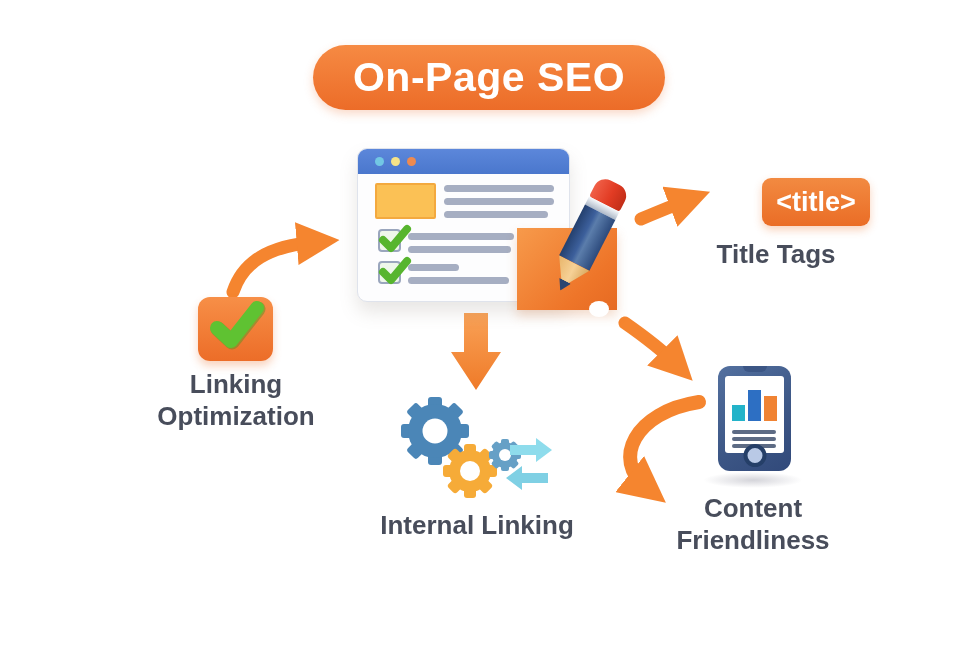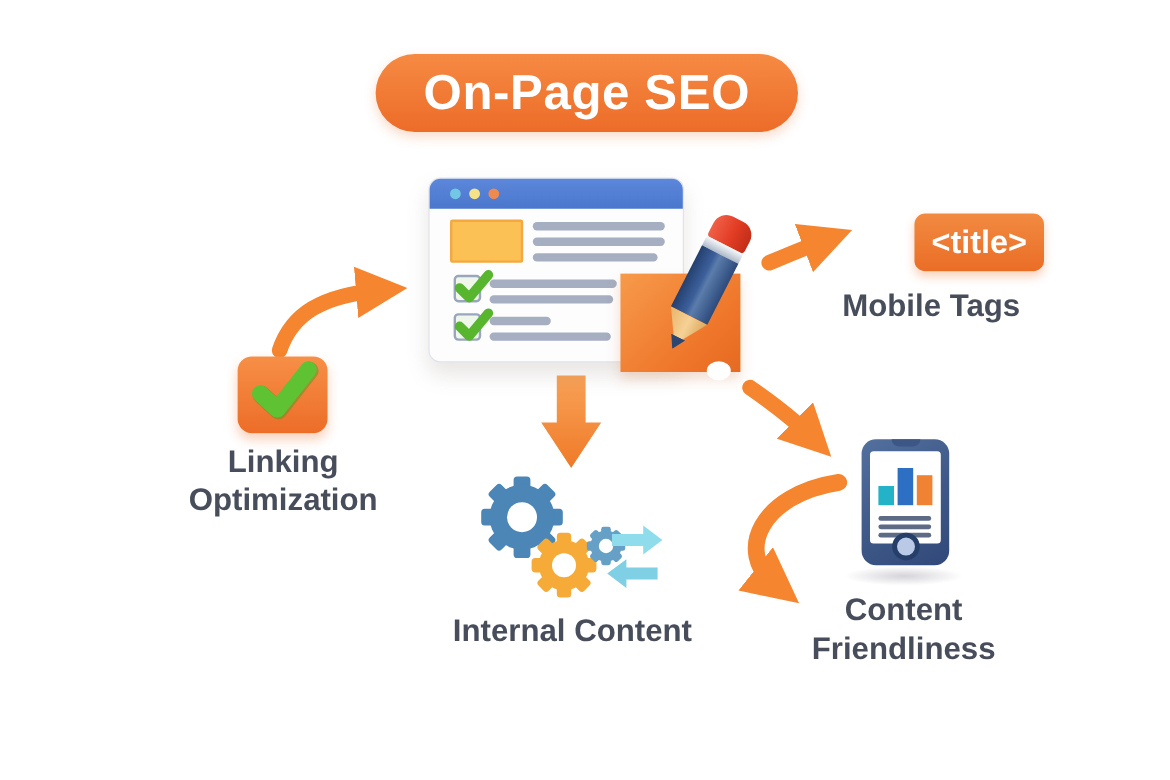--- a/index.html
+++ b/index.html
@@ -163,21 +163,21 @@
   <div class="note"></div>
   <div class="pencil">
     <div class="eraser"></div>
     <div class="ferrule"></div>
     <div class="shaft"></div>
     <div class="wood"></div>
     <div class="lead"></div>
   </div>
 
   <div class="tag-badge">&lt;title&gt;</div>
-  <div class="label lbl-title">Mobile Tags</div>
+  <div class="label lbl-title">Title Tags</div>
 
   <div class="check-card">
     <svg width="62" height="62">
       <polyline points="13,34 27,47 53,14" fill="none" stroke="#459a23" stroke-width="15" stroke-linecap="round" stroke-linejoin="round" opacity="0.45"></polyline>
       <polyline points="12,33 26,46 52,13" fill="none" stroke="#5fc232" stroke-width="14" stroke-linecap="round" stroke-linejoin="round"></polyline>
     </svg>
   </div>
   <div class="label lbl-content">Linking Optimization</div>
 
   <svg class="gears" width="162" height="110" viewBox="0 0 162 110">
@@ -213,21 +213,21 @@
       <rect x="103" y="46" width="8" height="8" rx="2" transform="rotate(180 107 62)"></rect>
       <rect x="103" y="46" width="8" height="8" rx="2" transform="rotate(225 107 62)"></rect>
       <rect x="103" y="46" width="8" height="8" rx="2" transform="rotate(270 107 62)"></rect>
       <rect x="103" y="46" width="8" height="8" rx="2" transform="rotate(315 107 62)"></rect>
       <circle cx="107" cy="62" r="13"></circle>
       <circle cx="107" cy="62" r="6" fill="#ffffff"></circle>
     </g>
     <polygon points="112,52 138,52 138,45 154,57 138,69 138,62 112,62" fill="#8edcec"></polygon>
     <polygon points="150,80 124,80 124,73 108,85 124,97 124,90 150,90" fill="#7fd0e4"></polygon>
   </svg>
-  <div class="label lbl-internal">Internal Content</div>
+  <div class="label lbl-internal">Internal Linking</div>
 
   <div class="phone-shadow"></div>
   <div class="phone">
     <div class="screen">
       <div class="bar teal"></div>
       <div class="bar blue"></div>
       <div class="bar orange"></div>
       <div class="sline" style="top:54px;"></div>
       <div class="sline" style="top:61px;"></div>
       <div class="sline" style="top:68px;"></div>

